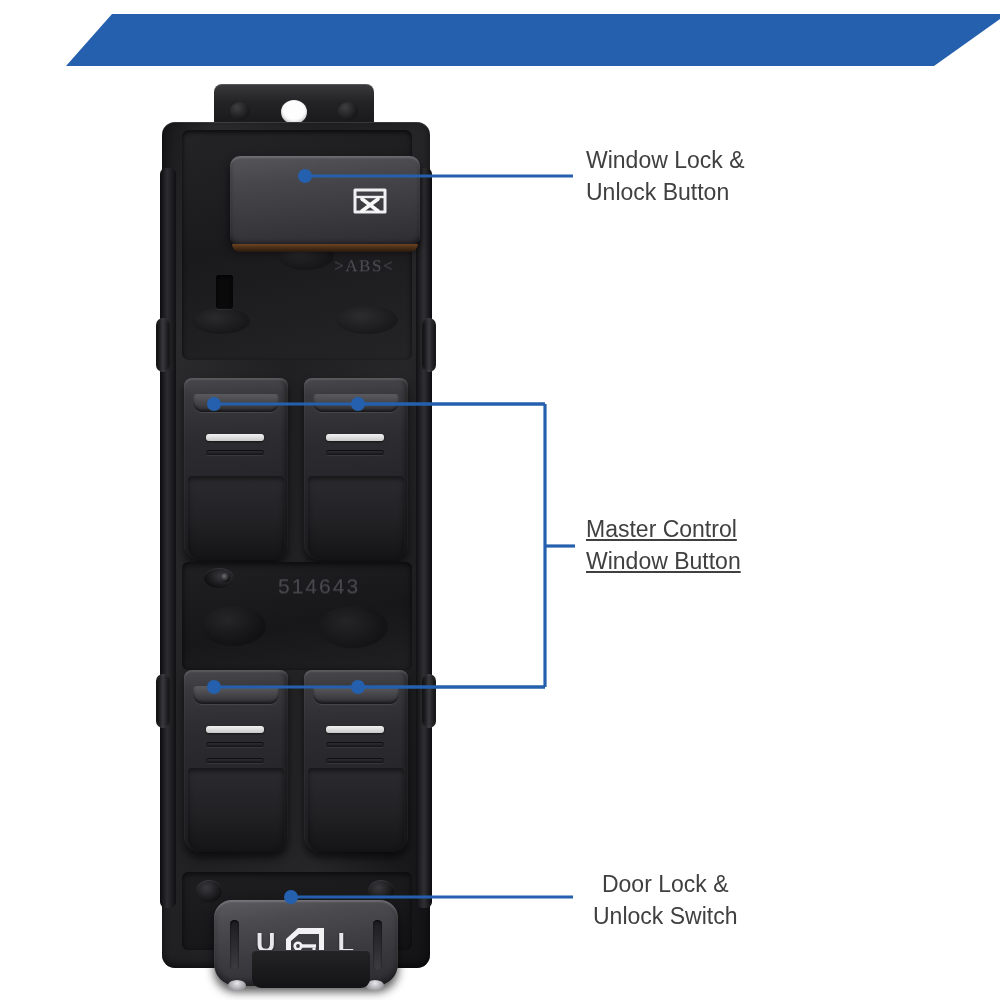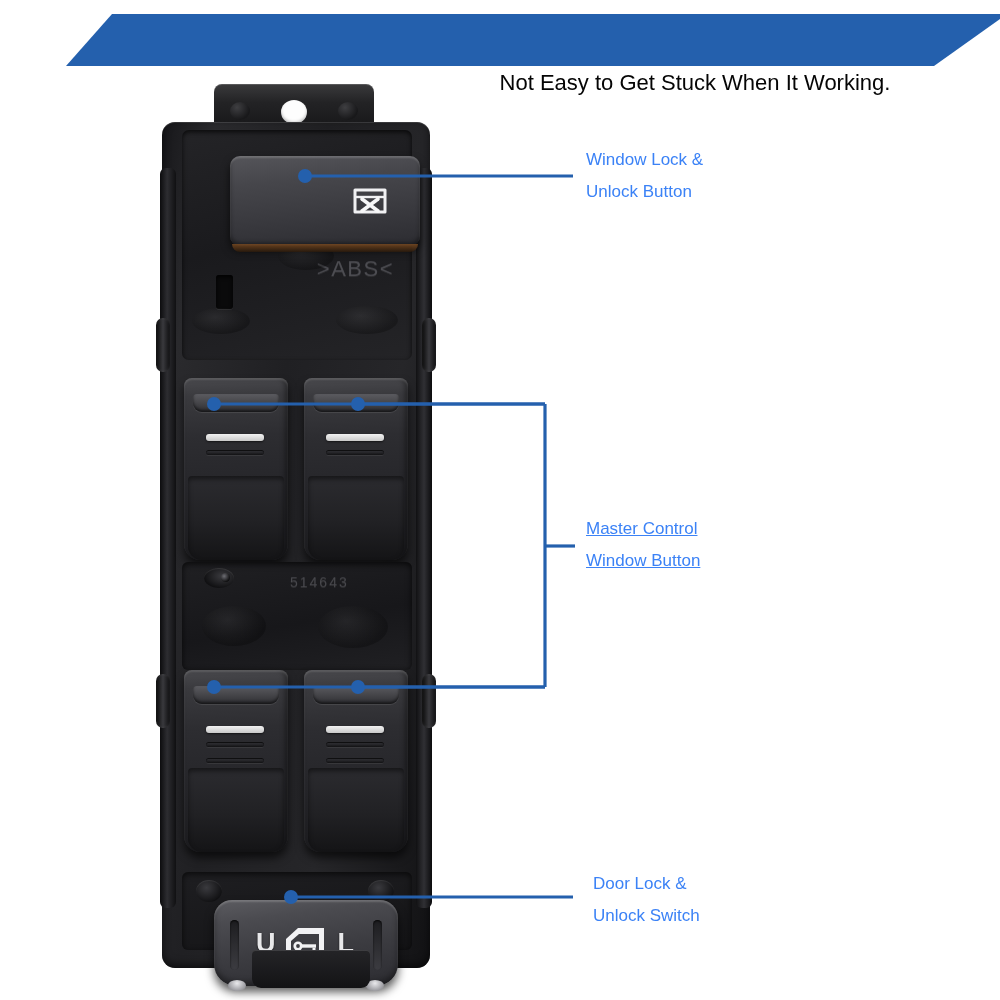--- a/index.html
+++ b/index.html
@@ -52,28 +52,28 @@
     width: 530px;
     text-align: center;
     font-size: 22px;
     line-height: 29px;
     color: #050505;
   }
 
   
   .callout {
     position: absolute;
-    font-size: 17px;
+    font-size: 23px;
     line-height: 32px;
-    color: #3b82f6;
+    color: #404040;
     white-space: pre-line;
   }
   #callout-window-lock { left: 586px; top: 144px; }
   #callout-master      { left: 586px; top: 513px; text-decoration: underline; }
-  #callout-door-lock   { left: 593px; top: 868px; }
+  #callout-door-lock   { left: 593px; top: 868px; text-align: center; }
 
   
   .leader-svg {
     position: absolute;
     left: 0;
     top: 0;
     width: 1000px;
     height: 1000px;
     pointer-events: none;
   }
@@ -161,25 +161,25 @@
     width: 230px;
     height: 230px;
     border-radius: 7px;
     background: linear-gradient(165deg, #242427 0%, #1a1a1d 45%, #242427 100%);
     box-shadow: inset 0 2px 5px rgba(0,0,0,0.75);
   }
   .abs-mark {
     position: absolute;
     right: 18px;
     top: 126px;
-    font-size: 22px;
+    font-size: 17px;
     letter-spacing: 1.5px;
     color: rgba(150,150,158,0.30);
     text-shadow: 0 1px 0 rgba(255,255,255,0.08);
-    font-family: Liberation Sans, sans-serif;
+    font-family: Liberation Serif, serif;
     text-align: right;
   }
   .slot-rect {
     position: absolute;
     left: 34px;
     top: 145px;
     width: 17px;
     height: 34px;
     border-radius: 3px;
     background: #0a0a0b;
@@ -278,26 +278,25 @@
     left: 20px;
     width: 230px;
     border-radius: 6px;
     background: linear-gradient(170deg, #202023, #17171a 55%, #202023);
     box-shadow: inset 0 2px 6px rgba(0,0,0,0.75);
   }
   .part-number {
     position: absolute;
     left: 96px;
     top: 12px;
-    font-size: 14px;
+    font-size: 21px;
     letter-spacing: 2px;
     color: rgba(150,150,158,0.26);
     text-shadow: 0 1px 0 rgba(255,255,255,0.09);
     font-family: "Liberation Sans", sans-serif;
-    margin-left: 12px;
   }
   .mirror-knob {
     position: absolute;
     left: 22px;
     top: 6px;
     width: 30px;
     height: 20px;
     border-radius: 50%;
     background: radial-gradient(ellipse at 60% 40%, #3a3a3e, #111113 70%);
     box-shadow: inset 0 1px 1px rgba(255,255,255,0.1);
@@ -397,21 +396,20 @@
   }
 </style>
 </head>
 <body>
 
 <div class="banner-wrap">
   <div class="banner-shape"></div>
 </div>
 
 <div class="subtitle">
-  <div>Not Easy to Get Stuck When It Working.</div>
 </div>
 
 <div class="product">
 
   <div class="mount-tab">
     <div class="mount-screw left"></div>
     <div class="mount-screw right"></div>
     <div class="mount-hole"></div>
   </div>
 

